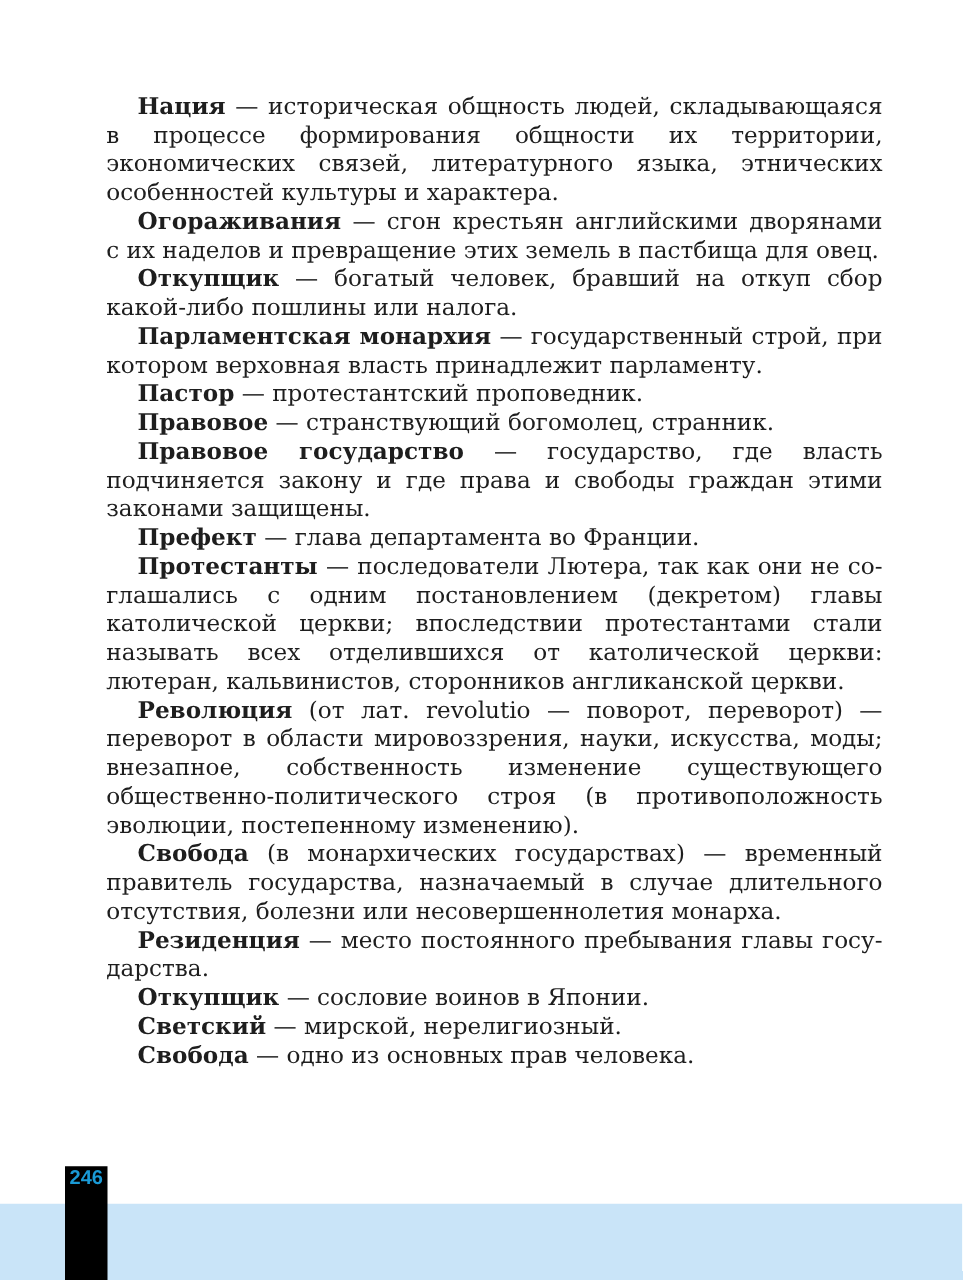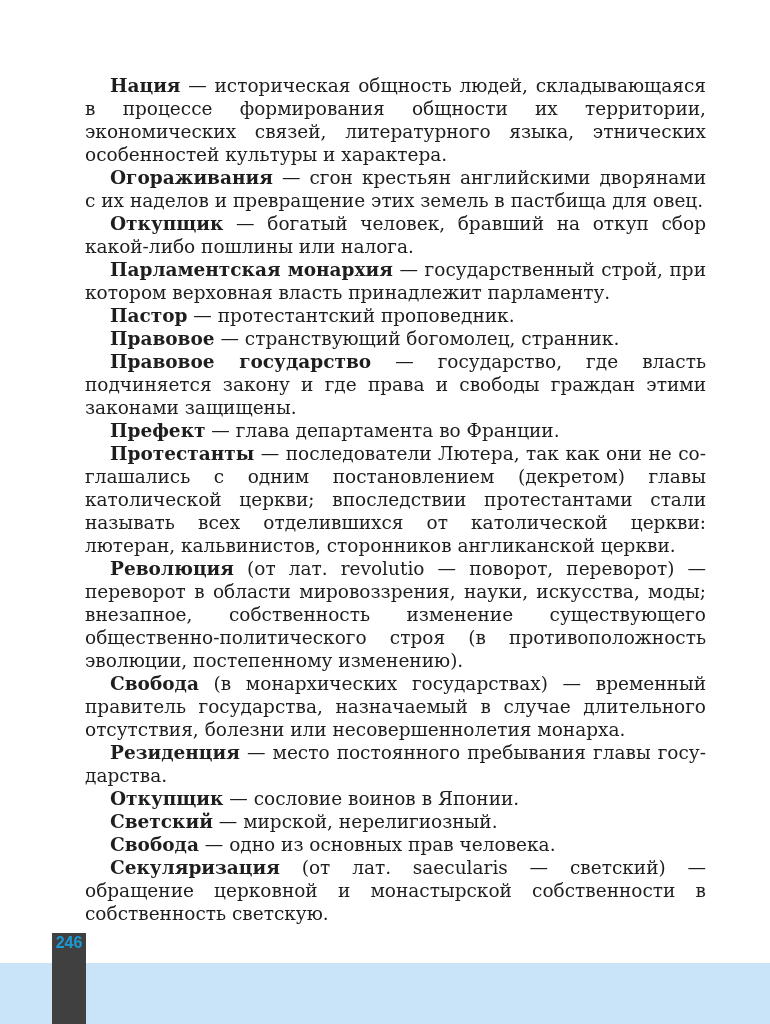--- a/index.html
+++ b/index.html
@@ -40,21 +40,21 @@
     width: 770px;
     height: 61px;
     background: #c9e4f8;
   }
   .page-tab {
     position: absolute;
     left: 52px;
     top: 933px;
     width: 34px;
     height: 91px;
-    background: #404040;
+    background: #000000;
   }
   .page-num {
     margin-top: 1px;
     text-align: center;
     font-family: "Liberation Sans", sans-serif;
     font-weight: bold;
     font-size: 16px;
     color: #1a9ad6;
   }
 </style>
@@ -72,21 +72,20 @@
     <p class="entry"><b>Правовое</b><span> — странствующий богомолец, странник.</span></p>
     <p class="entry"><b>Правовое государство</b><span> — государство, где власть подчиняется закону и где права и свободы граждан этими законами защищены.</span></p>
     <p class="entry"><b>Префект</b><span> — глава департамента во Франции.</span></p>
     <p class="entry"><b>Протестанты</b><span> — последователи Лютера, так как они не со­глашались с одним постановлением (декретом) главы католиче­ской церкви; впоследствии протестантами стали называть всех отделившихся от католической церкви: лютеран, кальвинистов, сторонников англиканской церкви.</span></p>
     <p class="entry"><b>Революция</b><span> (от лат. revolutio — поворот, переворот) — пере­ворот в области мировоззрения, науки, искусства, моды; внезап­ное, собственность изменение существующего общественно-по­литического строя (в противоположность эволюции, постепенно­му изменению).</span></p>
     <p class="entry"><b>Свобода</b><span> (в монархических государствах) — временный прави­тель государства, назначаемый в случае длительного отсутствия, болезни или несовершеннолетия монарха.</span></p>
     <p class="entry"><b>Резиденция</b><span> — место постоянного пребывания главы госу­дарства.</span></p>
     <p class="entry"><b>Откупщик</b><span> — сословие воинов в Японии.</span></p>
     <p class="entry"><b>Светский</b><span> — мирской, нерелигиозный.</span></p>
     <p class="entry"><b>Свобода</b><span> — одно из основных прав человека.</span></p>
-    <p class="entry"><b>Секуляризация</b><span> (от лат. saecularis — светский) — обращение церковной и монастырской собственности в собственность светскую.</span></p>
   </div>
 
   <div class="footer-band"></div>
 
   <div class="page-tab">
     <div class="page-num">246</div>
   </div>
 
 </div>
 

